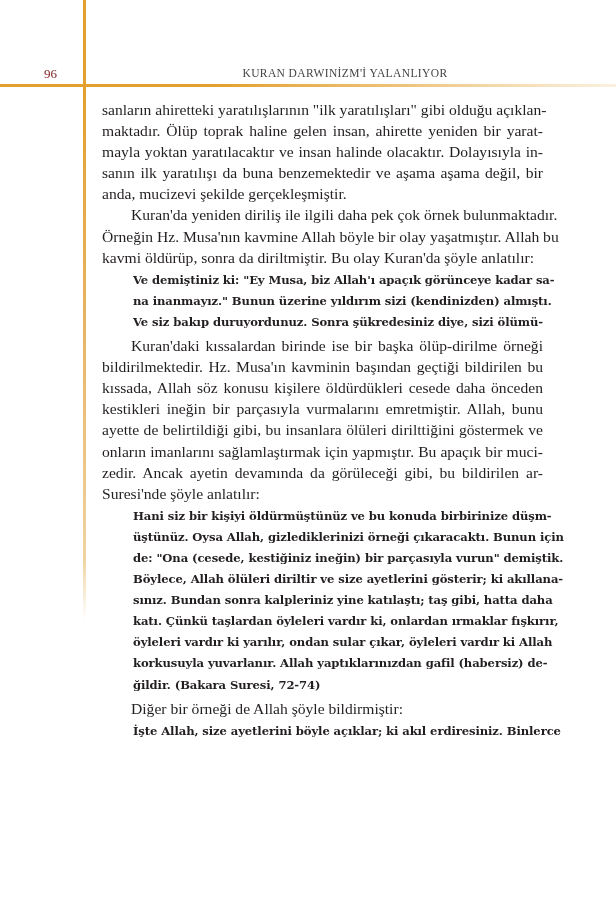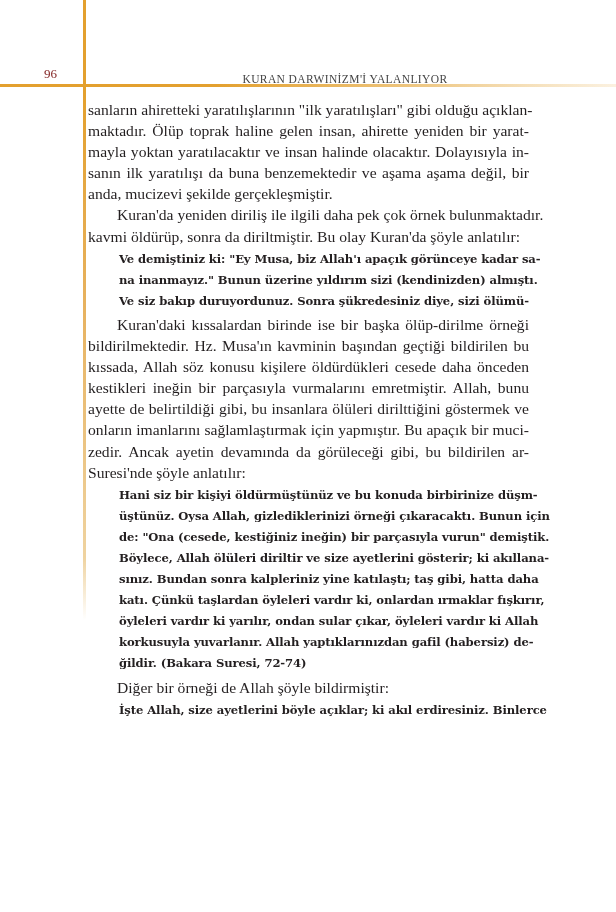--- a/index.html
+++ b/index.html
@@ -16,24 +16,24 @@
   .hline {
     position: absolute; left: 0; top: 84px; width: 616px; height: 3px;
     background: linear-gradient(to right, #e3a02e 0%, #e3a02e 35%, #edc37a 65%, #f5dfb8 85%, #fbf1e0 100%);
   }
   .page-num {
     position: absolute; left: 44px; top: 66px;
     font-family: "Liberation Serif", serif; font-size: 13px; color: #7f1d1d;
   }
   .running-head {
     position: absolute; left: 190px; top: 67px; width: 310px; text-align: center;
-    font-family: "Liberation Serif", serif; font-size: 11.5px; letter-spacing: 0.4px; color: #444; margin-top: 6px;
+    font-family: "Liberation Serif", serif; font-size: 11.5px; letter-spacing: 0.4px; color: #444;
   }
   .content {
-    position: absolute; left: 88px; top: 99px; width: 441px;
+    position: absolute; left: 102px; top: 99px; width: 441px;
   }
   .p {
     font-family: "Liberation Serif", serif;
     font-size: 15.6px; line-height: 21.1px; text-align: justify; margin: 0;
   }
   .quote {
     font-family: "DejaVu Serif", serif; font-weight: bold;
     font-size: 11.6px; line-height: 21.1px; text-align: justify;
     margin: 2px 0 2px 31px; letter-spacing: -0.1px;
   }
@@ -54,20 +54,21 @@
   <div class="p">
     <span class="line">sanların ahiretteki yaratılışlarının "ilk yaratılışları" gibi olduğu açıklan-</span>
     <span class="line">maktadır. Ölüp toprak haline gelen insan, ahirette yeniden bir yarat-</span>
     <span class="line">mayla yoktan yaratılacaktır ve insan halinde olacaktır. Dolayısıyla in-</span>
     <span class="line">sanın ilk yaratılışı da buna benzemektedir ve aşama aşama değil, bir</span>
     <span class="line last">anda, mucizevi şekilde gerçekleşmiştir.</span>
   </div>
 
   <div class="p">
     <span class="line" style="padding-left:29px">Kuran'da yeniden diriliş ile ilgili daha pek çok örnek bulunmaktadır.</span>
+    <span class="line">Örneğin Hz. Musa'nın kavmine Allah böyle bir olay yaşatmıştır. Allah bu</span>
     <span class="line last">kavmi öldürüp, sonra da diriltmiştir. Bu olay Kuran'da şöyle anlatılır:</span>
   </div>
 
   <div class="quote">
     <span class="line">Ve demiştiniz ki: "Ey Musa, biz Allah'ı apaçık görünceye kadar sa-</span>
     <span class="line">na inanmayız." Bunun üzerine yıldırım sizi (kendinizden) almıştı.</span>
     <span class="line">Ve siz bakıp duruyordunuz. Sonra şükredesiniz diye, sizi ölümü-</span>
   </div>
 
   <div class="p">

